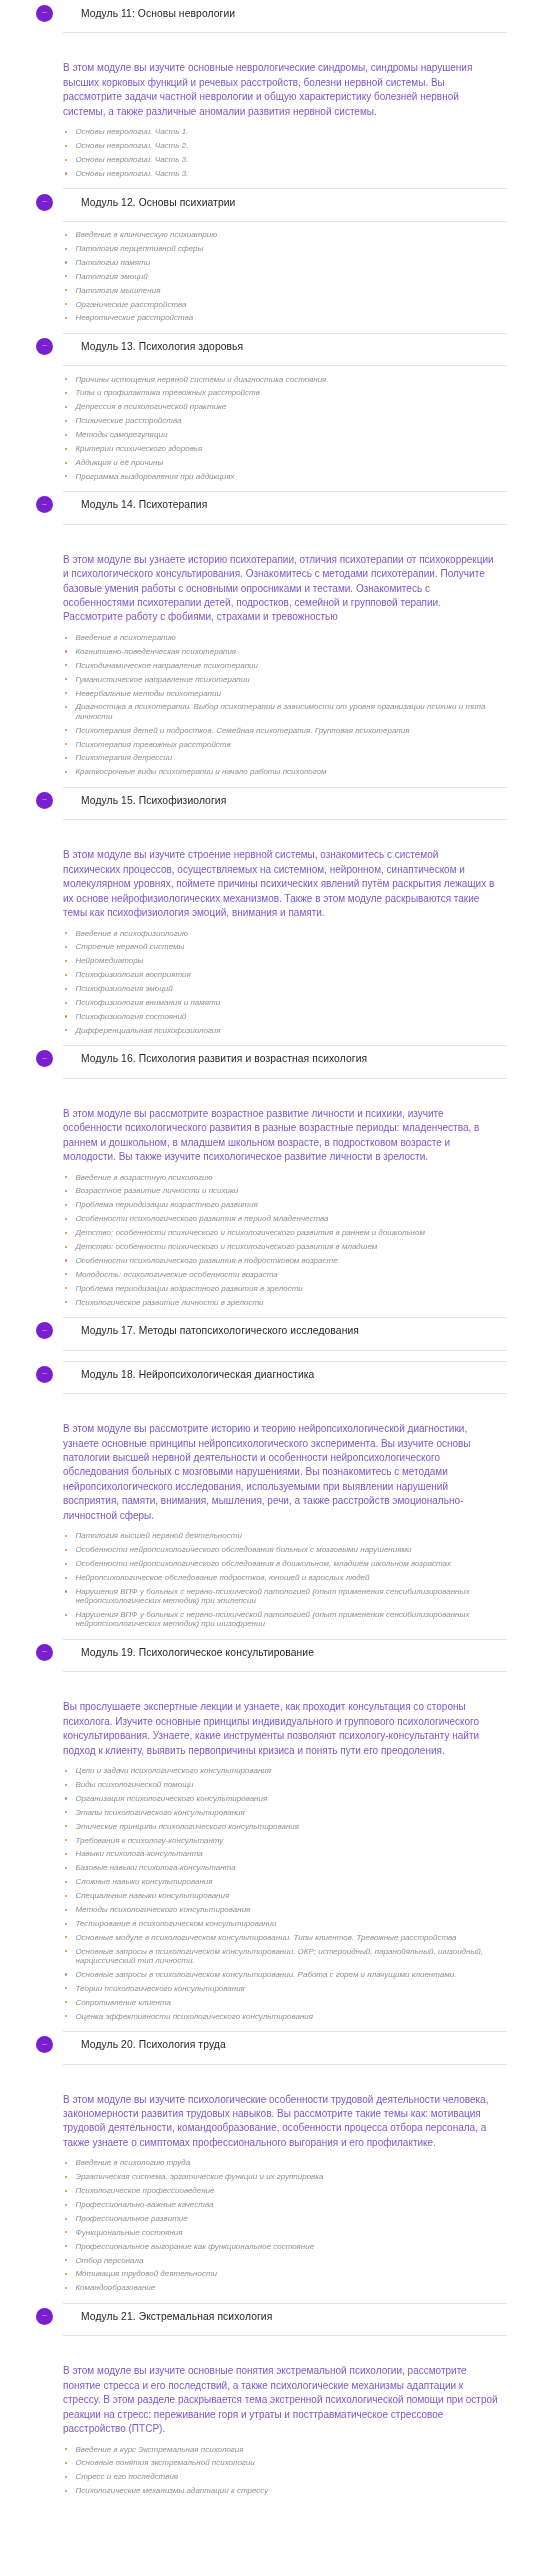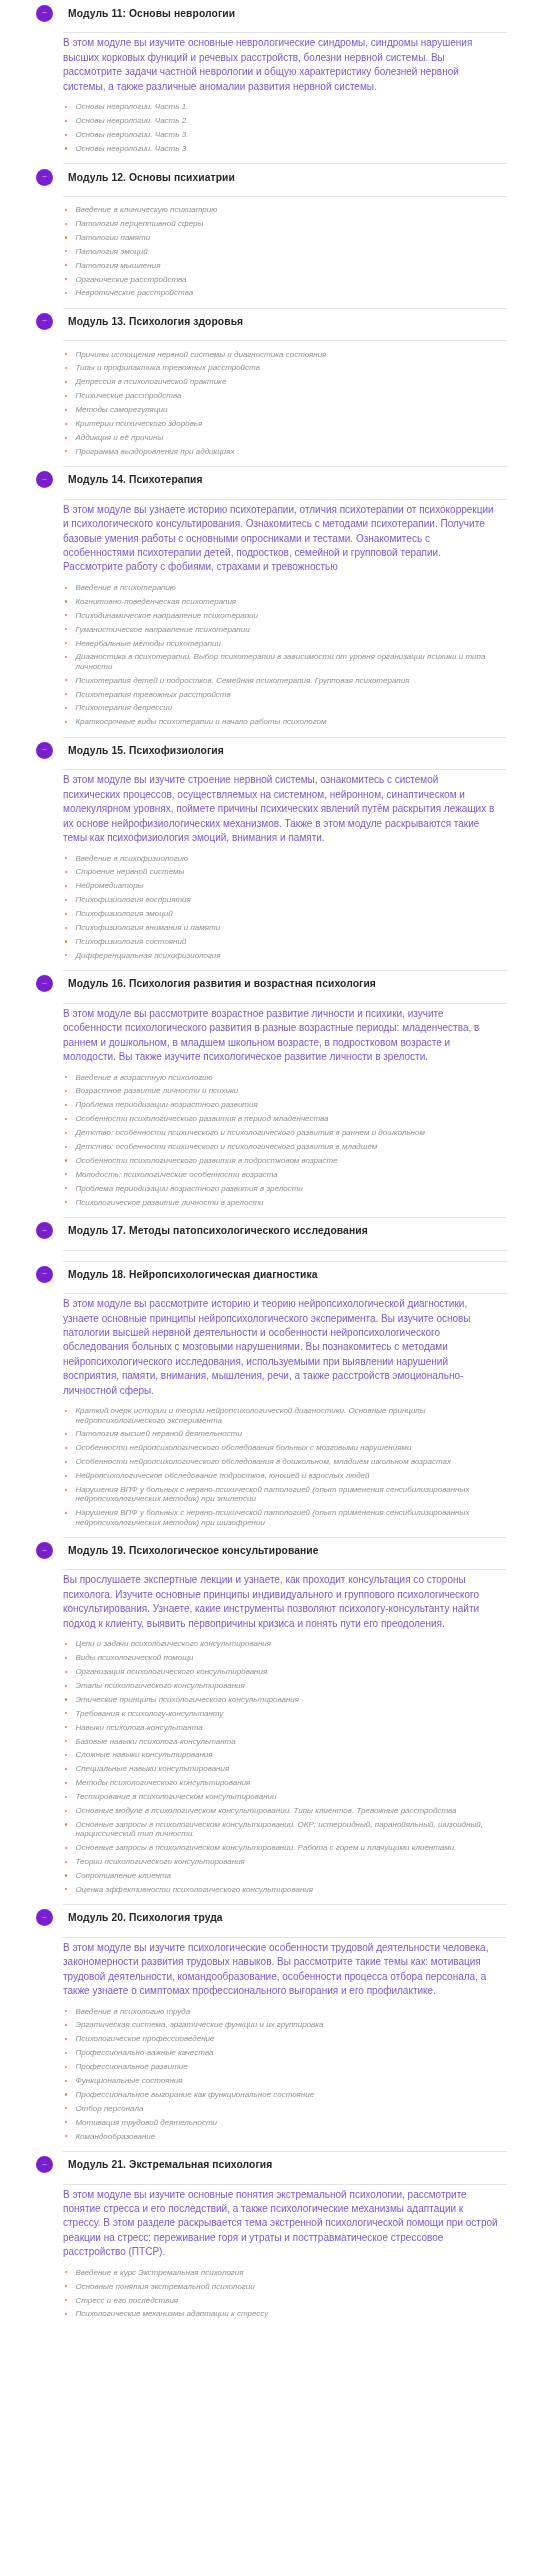--- a/index.html
+++ b/index.html
@@ -35,34 +35,34 @@
     color: #c9a4ee;
     display: flex;
     align-items: center;
     justify-content: center;
     font-size: 8.2px;
     line-height: 1;
     flex: 0 0 17px;
     user-select: none;
   }
   .module-title {
-    margin-left: 15px;
+    margin-left: 28px;
     font-size: 10.3px;
-    font-weight: 700;
+    font-weight: 400;
     color: #262626;
     letter-spacing: 0.1px;
   }
   .divider {
     border: none;
     border-top: 0.5px solid #e4e4e4;
     height: 0;
     margin: 10.3px 36px 0 63px; 
   }
   .module-description {
-    margin: 3px 0 0 63px;
+    margin: 28px 0 0 63px;
     max-width: 435px;
     font-size: 10px;
     line-height: 14.4px;
     color: #7c59c9;
   }
   ul.topics {
     margin: 8.2px 0 5.2px 63px;
     padding: 0;
     list-style: none;
     max-width: 443px;
@@ -219,21 +219,20 @@
   </section>
 
   <section class="module-section">
     <div class="module-header">
       <span class="badge">–</span>
       <span class="module-title">Модуль 18. Нейропсихологическая диагностика</span>
     </div>
     <hr class="divider">
     <p class="module-description">В этом модуле вы рассмотрите историю и теорию нейропсихологической диагностики, узнаете основные принципы нейропсихологического эксперимента. Вы изучите основы патологии высшей нервной деятельности и особенности нейропсихологического обследования больных с мозговыми нарушениями. Вы познакомитесь с методами нейропсихологического исследования, используемыми при выявлении нарушений восприятия, памяти, внимания, мышления, речи, а также расстройств эмоционально-личностной сферы.</p>
     <ul class="topics">
-          <li>Краткий очерк истории и теории нейропсихологической диагностики. Основные принципы нейропсихологического эксперимента</li>
           <li>Патология высшей нервной деятельности</li>
           <li>Особенности нейропсихологического обследования больных с мозговыми нарушениями</li>
           <li>Особенности нейропсихологического обследования в дошкольном, младшем школьном возрастах</li>
           <li>Нейропсихологическое обследование подростков, юношей и взрослых людей</li>
           <li>Нарушения ВПФ у больных с нервно-психической патологией (опыт применения сенсибилизированных нейропсихологических методик) при эпилепсии</li>
           <li>Нарушения ВПФ у больных с нервно-психической патологией (опыт применения сенсибилизированных нейропсихологических методик) при шизофрении</li>
         </ul>
     <hr class="divider">
   </section>
 

